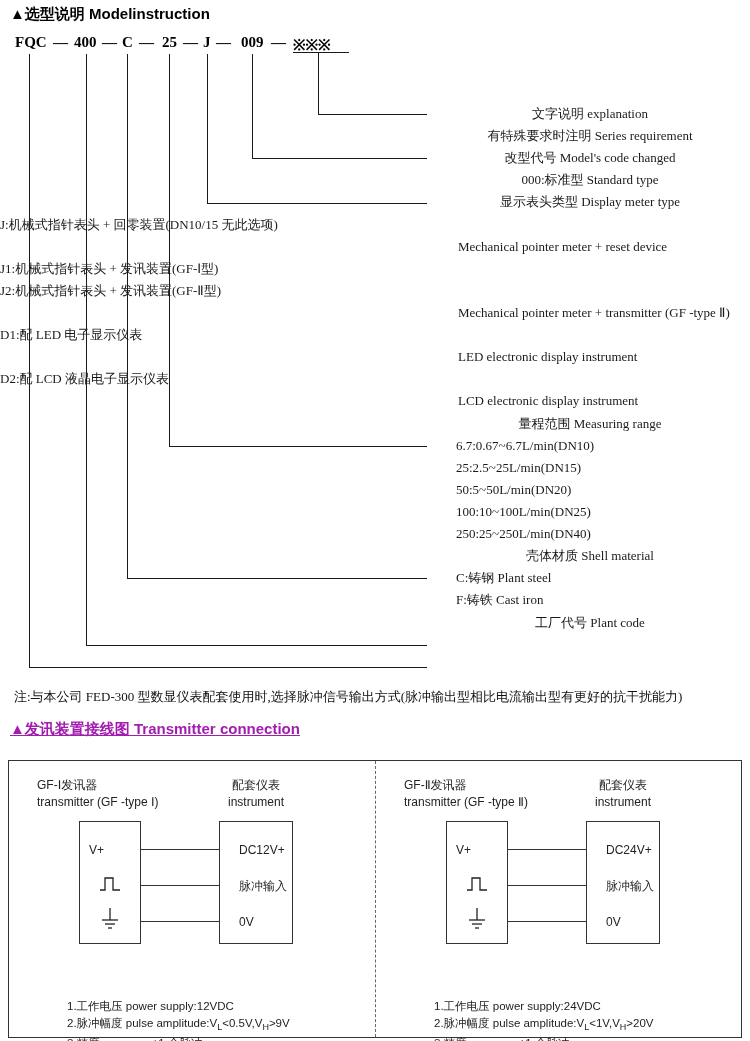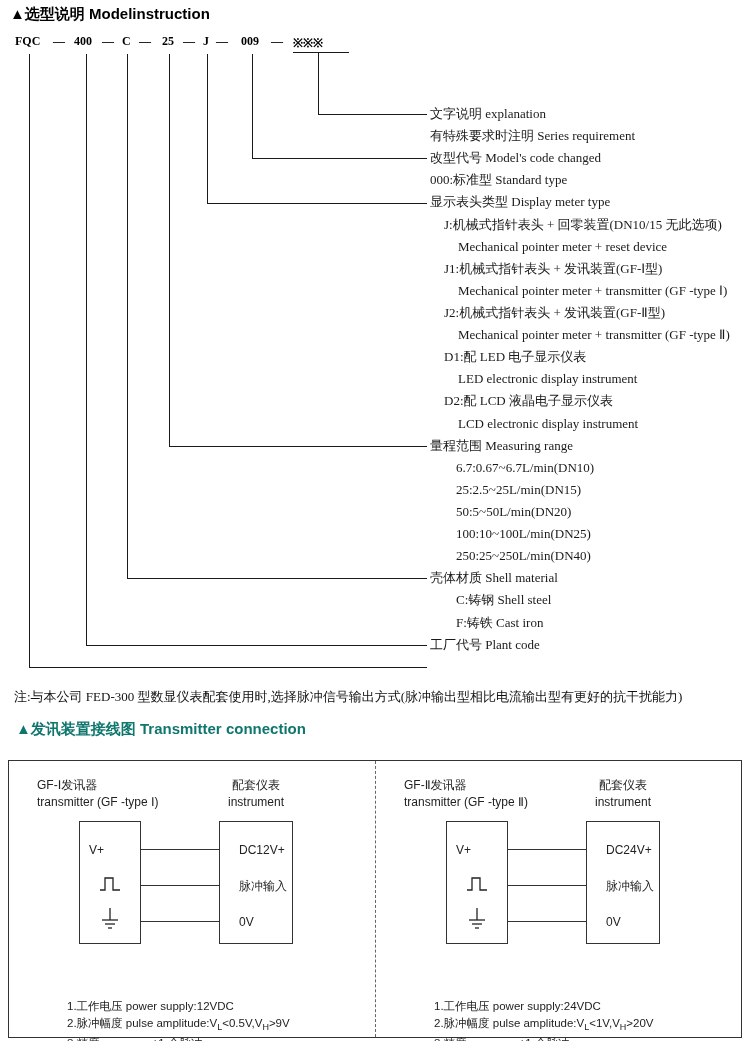--- a/index.html
+++ b/index.html
@@ -2,32 +2,32 @@
 <html><head>
 <meta charset="utf-8">
 <style>
   * { margin:0; padding:0; box-sizing:border-box; }
   html,body { background:#fff; }
   body {
     width:750px; height:1041px; position:relative;
     font-family:"Liberation Serif", serif; color:#111;
   }
   .h1 { position:absolute; left:10px; top:5px;  font:bold 15px "Liberation Sans", sans-serif; color:#000; }
-  .h2 { position:absolute; left:16px; top:720px; font:bold 15px "Liberation Sans", sans-serif; color:#0f766e; }
+  .h2 { position:absolute; left:10px; top:720px; font:bold 15px "Liberation Sans", sans-serif; color:#a21caf;text-decoration:underline; }
 
   .code-row { position:absolute; top:34px; left:0; width:750px; height:20px;
-              font-weight:bold; font-size:12px; color:#000; }
+              font-weight:bold; font-size:15px; color:#000; }
   .seg { position:absolute; top:0; white-space:nowrap; }
 
   .tree-svg { position:absolute; top:0; left:0; pointer-events:none; }
 
   .tree { position:absolute; top:103px; left:0; width:750px; font-size:13px; color:#1a1a1a; }
   .t-row { height:22.12px; line-height:22.12px; white-space:nowrap; }
-  .ind0  { padding-left:430px; }
-  .ind1  { padding-left:444px; }
+  .ind0  { padding-left:430px;text-align:center; }
+  .ind1  { }
   .ind1b { padding-left:456px; }
   .ind2  { padding-left:458px; }
 
   .note { position:absolute; left:14px; top:688px; font-size:13px; white-space:nowrap; }
 
   .conn-box { position:absolute; left:8px; top:760px; width:734px; height:278px; border:1px solid #333; }
   .panel { position:absolute; top:0; width:366px; height:100%;
            font-family:"Liberation Sans", sans-serif; font-size:12px; color:#222; }
   .panel.p1 { left:0; }
   .panel.p2 { left:366px; border-left:1px dashed #666; }
@@ -85,35 +85,34 @@
 
   <div class="tree">
     <div class="t-row ind0">文字说明 explanation</div>
     <div class="t-row ind0">有特殊要求时注明 Series requirement</div>
     <div class="t-row ind0">改型代号 Model's code changed</div>
     <div class="t-row ind0">000:标准型 Standard type</div>
     <div class="t-row ind0">显示表头类型 Display meter type</div>
     <div class="t-row ind1">J:机械式指针表头 + 回零装置(DN10/15 无此选项)</div>
     <div class="t-row ind2">Mechanical pointer meter + reset device</div>
     <div class="t-row ind1">J1:机械式指针表头 + 发讯装置(GF-Ⅰ型)</div>
-    <div class="t-row ind2">Mechanical pointer meter + transmitter (GF -type Ⅰ)</div>
     <div class="t-row ind1">J2:机械式指针表头 + 发讯装置(GF-Ⅱ型)</div>
     <div class="t-row ind2">Mechanical pointer meter + transmitter (GF -type Ⅱ)</div>
     <div class="t-row ind1">D1:配 LED 电子显示仪表</div>
     <div class="t-row ind2">LED electronic display instrument</div>
     <div class="t-row ind1">D2:配 LCD 液晶电子显示仪表</div>
     <div class="t-row ind2">LCD electronic display instrument</div>
     <div class="t-row ind0">量程范围 Measuring range</div>
     <div class="t-row ind1b">6.7:0.67~6.7L/min(DN10)</div>
     <div class="t-row ind1b">25:2.5~25L/min(DN15)</div>
     <div class="t-row ind1b">50:5~50L/min(DN20)</div>
     <div class="t-row ind1b">100:10~100L/min(DN25)</div>
     <div class="t-row ind1b">250:25~250L/min(DN40)</div>
     <div class="t-row ind0">壳体材质 Shell material</div>
-    <div class="t-row ind1b">C:铸钢 Shell steel</div>
+    <div class="t-row ind1b">C:铸钢 Plant steel</div>
     <div class="t-row ind1b">F:铸铁 Cast iron</div>
     <div class="t-row ind0">工厂代号 Plant code</div>
   </div>
 
   <div class="note">注:与本公司 FED-300 型数显仪表配套使用时,选择脉冲信号输出方式(脉冲输出型相比电流输出型有更好的抗干扰能力)</div>
 
   <div class="h2">▲发讯装置接线图 Transmitter connection</div>
 
   <div class="conn-box">
 

